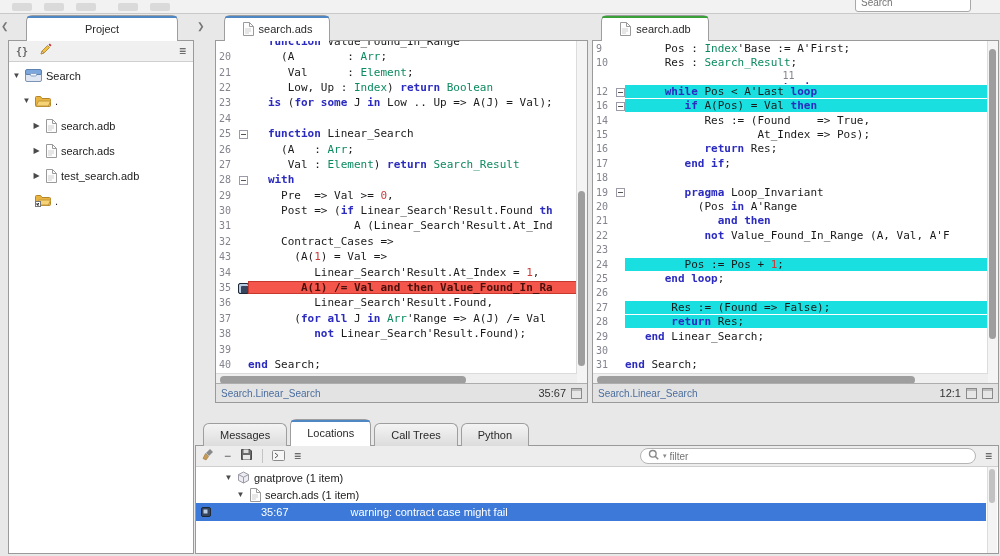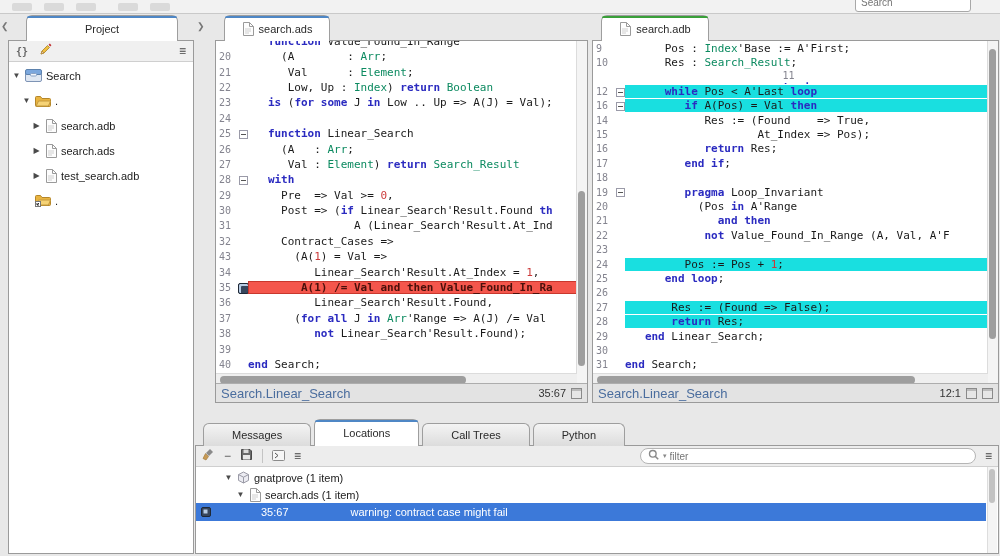--- a/index.html
+++ b/index.html
@@ -61,28 +61,28 @@
   .partial .cl{margin-top:-7px;}
   .partial .ln,.partial .fold{visibility:hidden;}
   .vscroll{position:absolute;right:0;top:0;width:10px;height:345px;background:#f4f4f4;
            border-left:1px solid #dcdcdc;}
   .vthumb{position:absolute;left:1px;width:7px;background:#9e9e9e;border-radius:4px;}
   .hscroll{position:absolute;left:0;right:10px;top:332px;height:13px;background:#efefef;
            border-top:1px solid #dcdcdc;}
   .hthumb{position:absolute;top:2px;height:8px;background:#9e9e9e;border-radius:4px;}
   .statusbar{position:absolute;left:0;right:0;bottom:0;height:18px;background:#e3e3e3;
              border-top:1px solid #adadad;display:flex;align-items:center;padding:0 5px;gap:5px;}
-  .st-left{flex:1;font-size:13px;color:#4a6d9e;overflow:hidden;white-space:nowrap;}
+  .st-left{flex:1;font-size:10px;color:#4a6d9e;overflow:hidden;white-space:nowrap;}
   .st-right{font-size:11px;color:#333;}
   .st-icon{width:9px;height:9px;background:#e6e6e6;border:1px solid #8a8a8a;
            box-shadow:inset 0 2px 0 0 #bbb;flex:none;}
   
   #bottom-tabs{position:absolute;left:203px;top:419px;height:27px;display:flex;
                align-items:flex-end;gap:3px;z-index:2;}
-  .btab{position:relative;box-sizing:border-box;height:23px;padding:0 28px;display:flex;
+  .btab{position:relative;box-sizing:border-box;height:23px;padding:0 16px;display:flex;
         align-items:center;font-size:11px;color:#2a2a2a;background:linear-gradient(#f4f4f4,#dcdcdc);
         border:1px solid #9e9e9e;border-bottom:none;border-radius:6px 6px 0 0;}
   .btab.active{height:27px;background:#fff;z-index:3;}
   .btoolbar{position:absolute;left:0;top:0;right:0;height:20px;background:#ededed;
             border-bottom:1px solid #cfcfcf;display:flex;align-items:center;padding:0 6px;gap:9px;}
   .sep{width:1px;height:14px;background:#c4c4c4;}
   .minus{font-size:12px;color:#555;line-height:1;}
   .filterbox{margin-left:auto;width:336px;height:16px;border:1px solid #b5b5b5;border-radius:9px;
              background:#fff;display:flex;align-items:center;gap:3px;padding:0 7px;box-sizing:border-box;}
   .filterbox .fdrop{font-size:7px;color:#888;}

